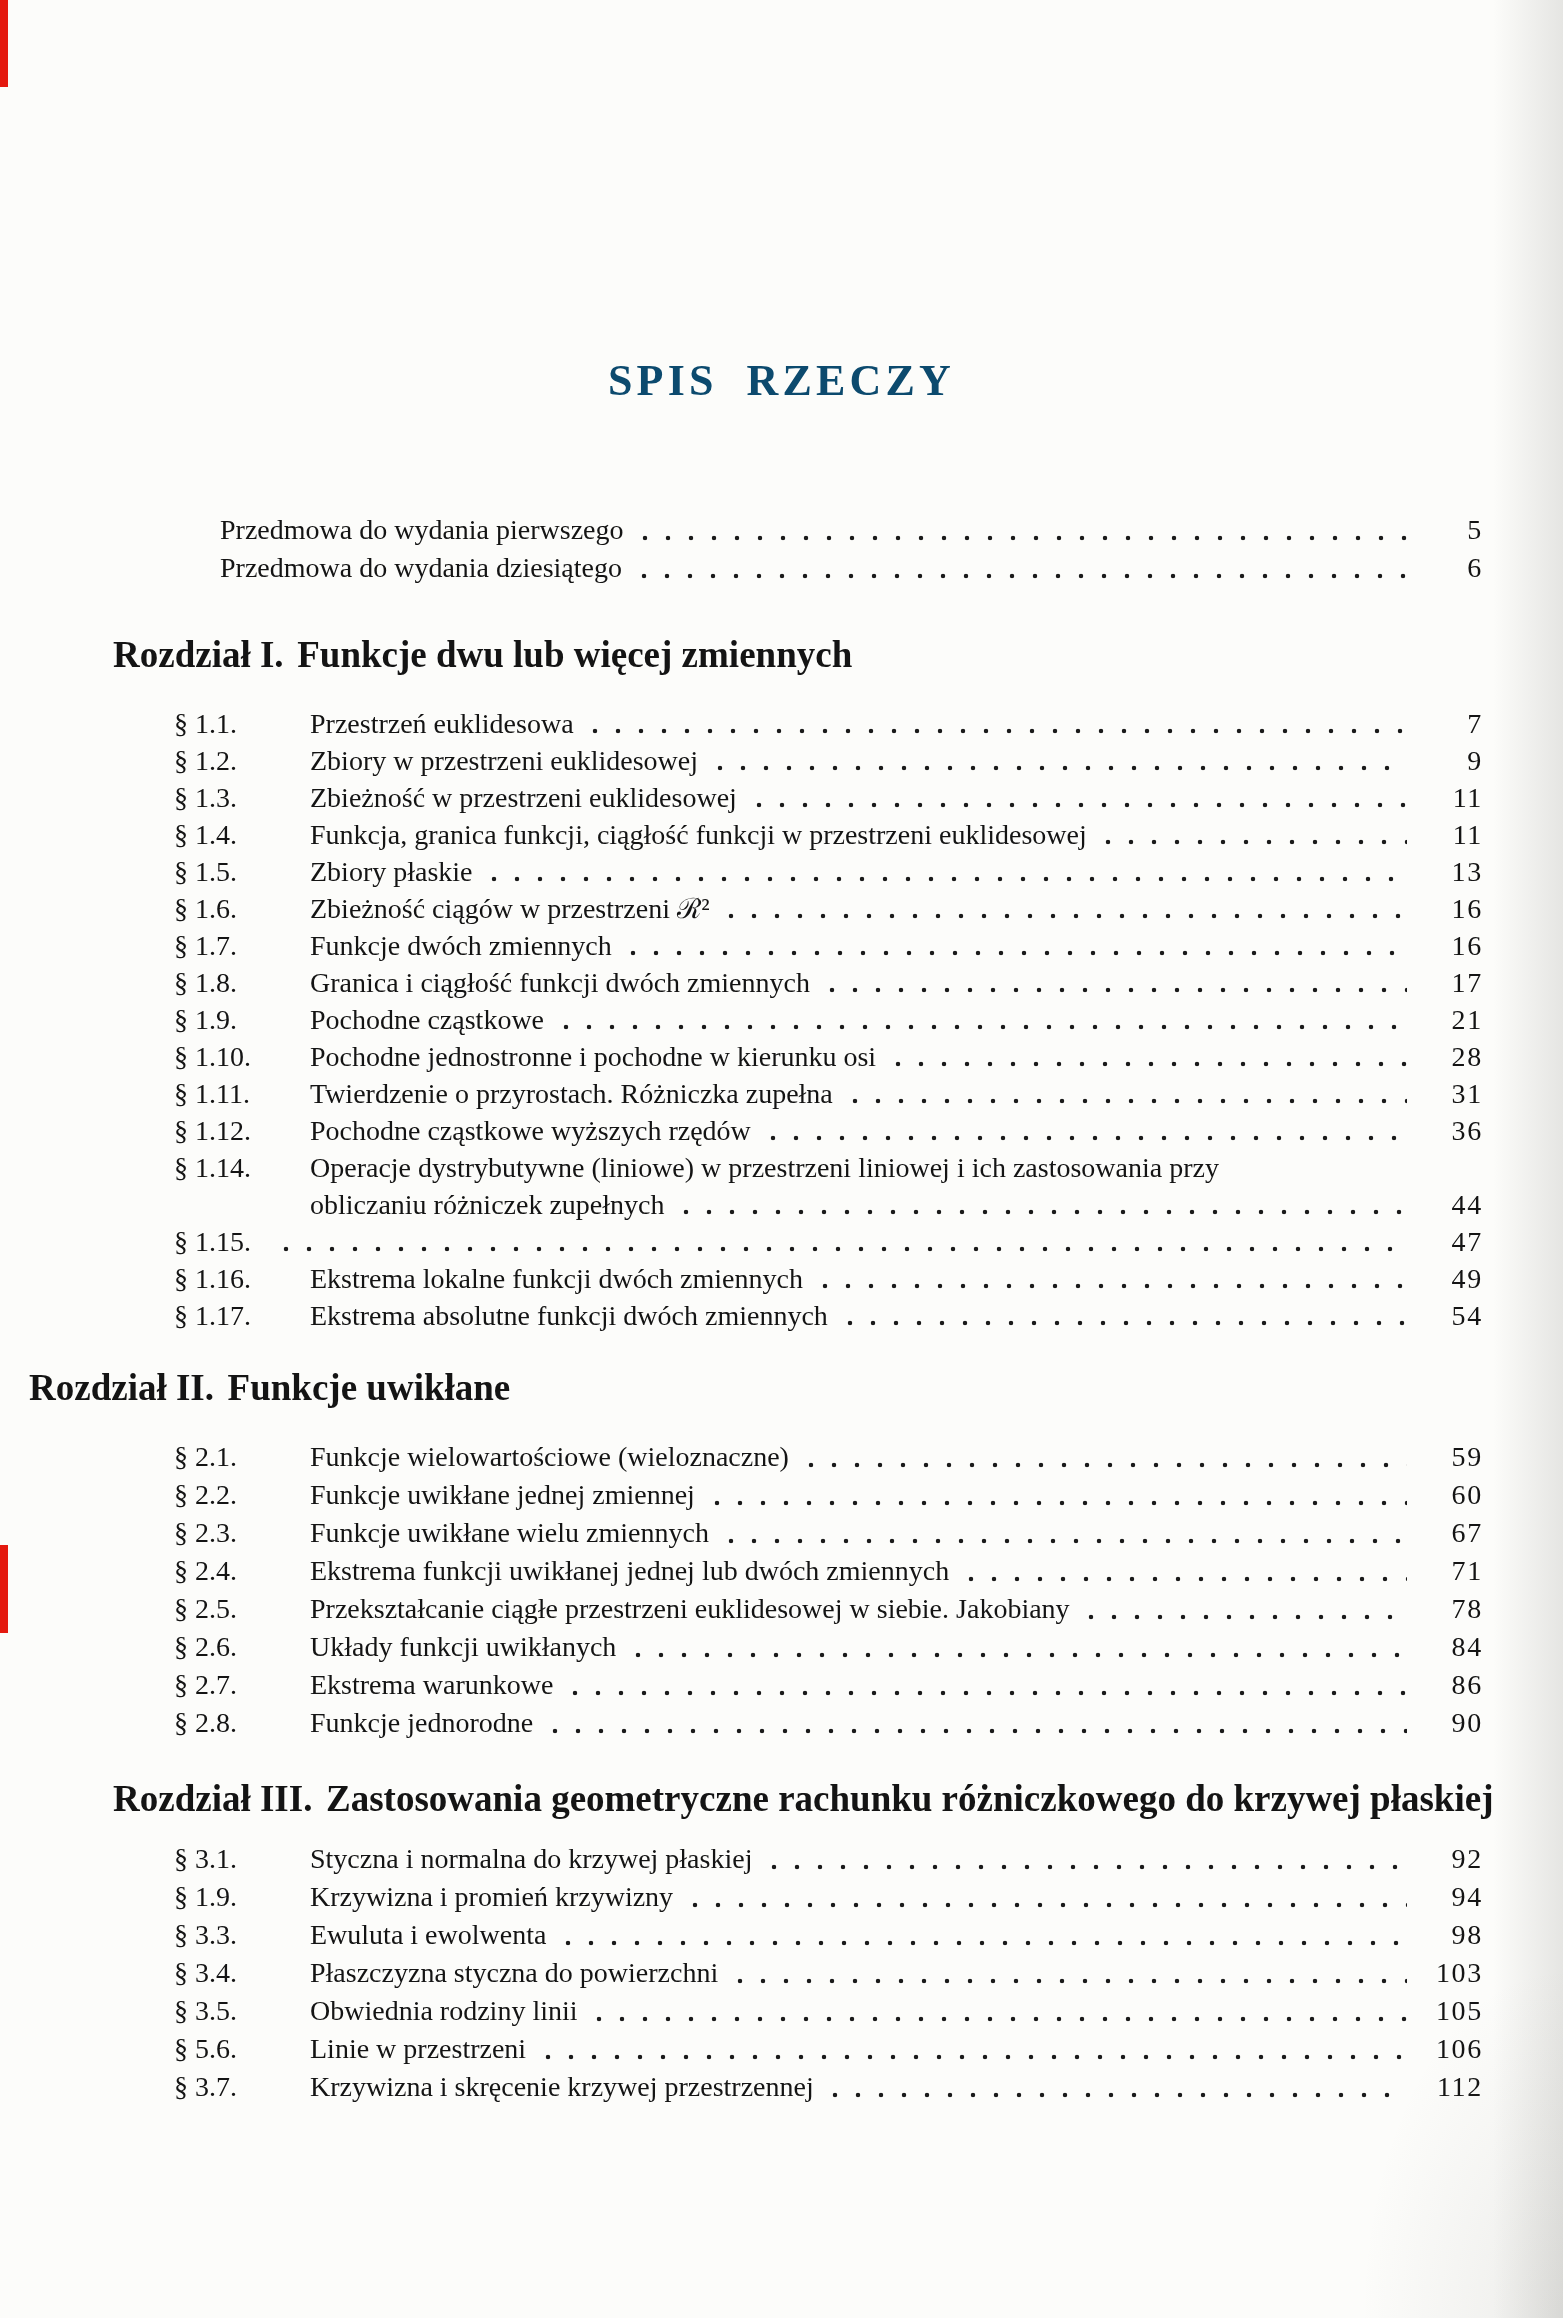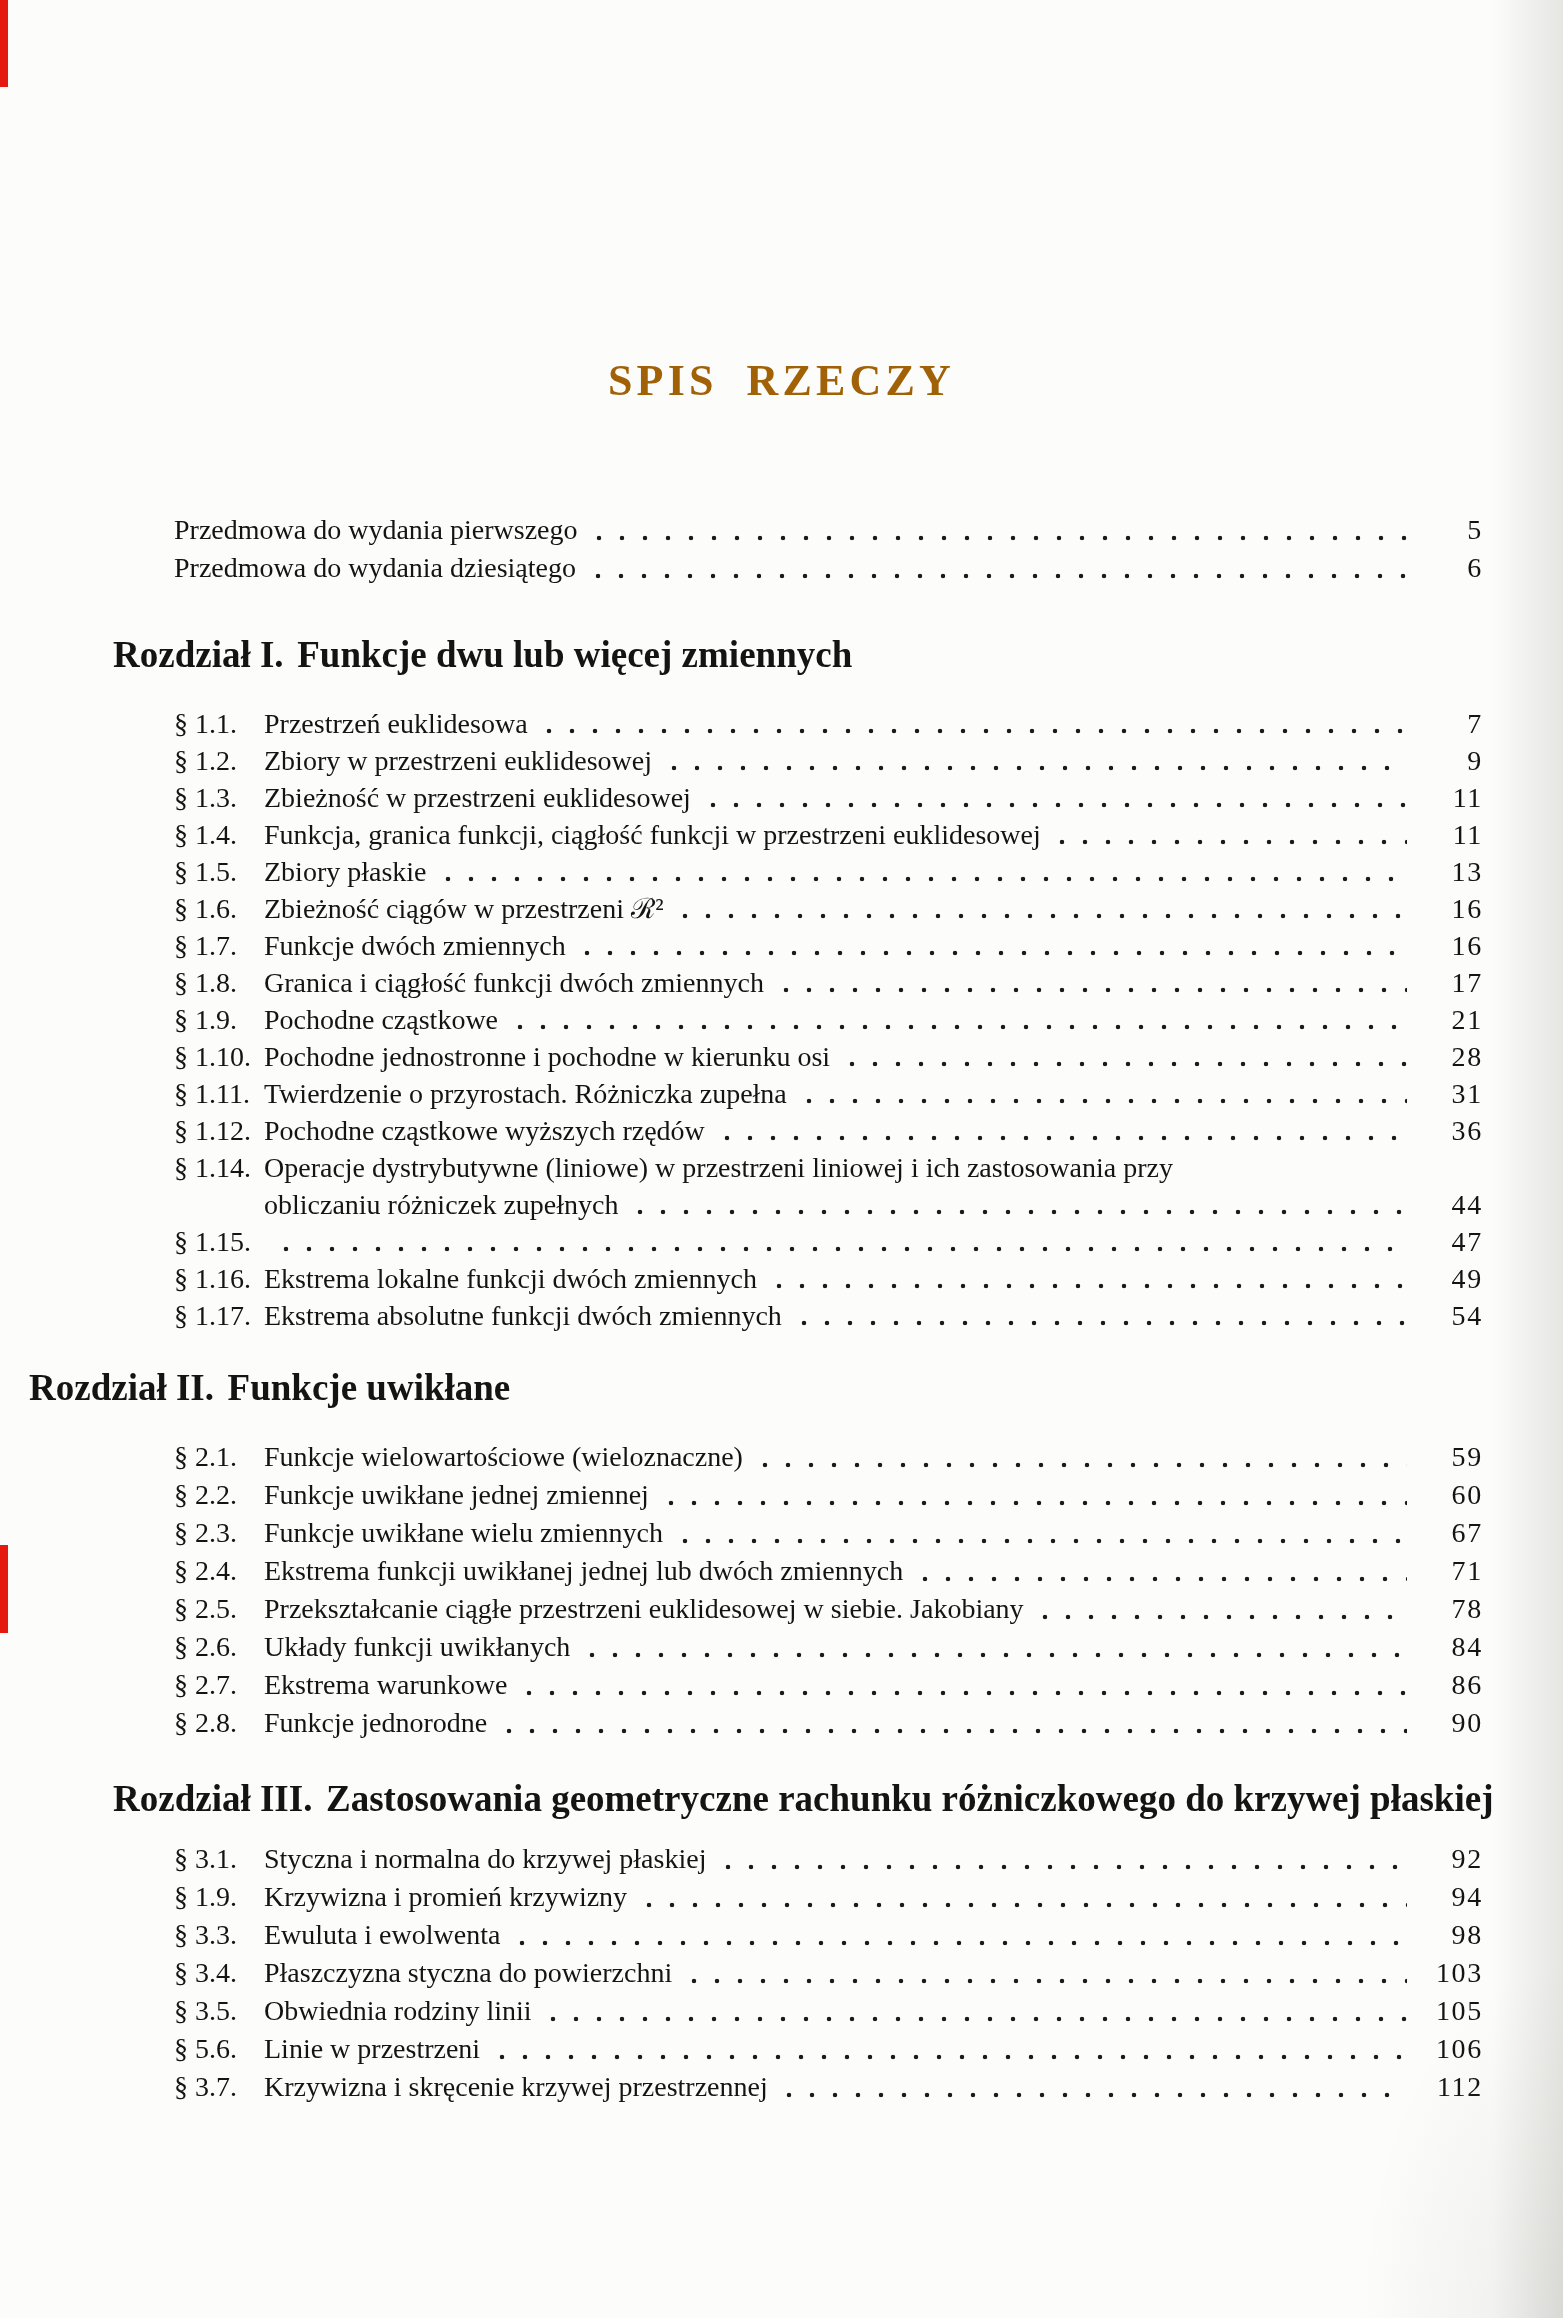--- a/index.html
+++ b/index.html
@@ -25,36 +25,36 @@
     position:absolute; right:0; bottom:0; width:204px; height:356px;
     background:radial-gradient(ellipse at 100% 100%, rgba(100,100,95,0.10), rgba(100,100,95,0) 70%);
     pointer-events:none;
   }
 
   .doc-title {
     padding-top:353px;
     text-align:center;
     font-size:44px; line-height:56px; font-weight:700;
     letter-spacing:4.2px; word-spacing:13.6px;
-    color:#a16207;
+    color:#0c4a6e;
   }
 
   .content { margin:0; }
 
   .front { margin:102px 80px 0 174px; }
 
   .row {
     display:flex; align-items:baseline;
     line-height:38px; font-size:28px;
     white-space:nowrap;
   }
   .ch1 .row { line-height:37px; }
 
   .num { flex:0 0 90px; }
-  .t   { flex:0 0 auto; }
+  .t   { flex:0 0 auto;margin-left:46px; }
   .dots {
     flex:1 1 auto;
     align-self:flex-end;
     height:6px;
     margin:0 15.3px 8.5px 18.7px;
     background-image:radial-gradient(circle at 3px 3px, #1a1a1a 1.9px, rgba(0,0,0,0) 2.6px);
     background-size:23px 6px;
     background-repeat:repeat-x;
     min-width:0;
   }

